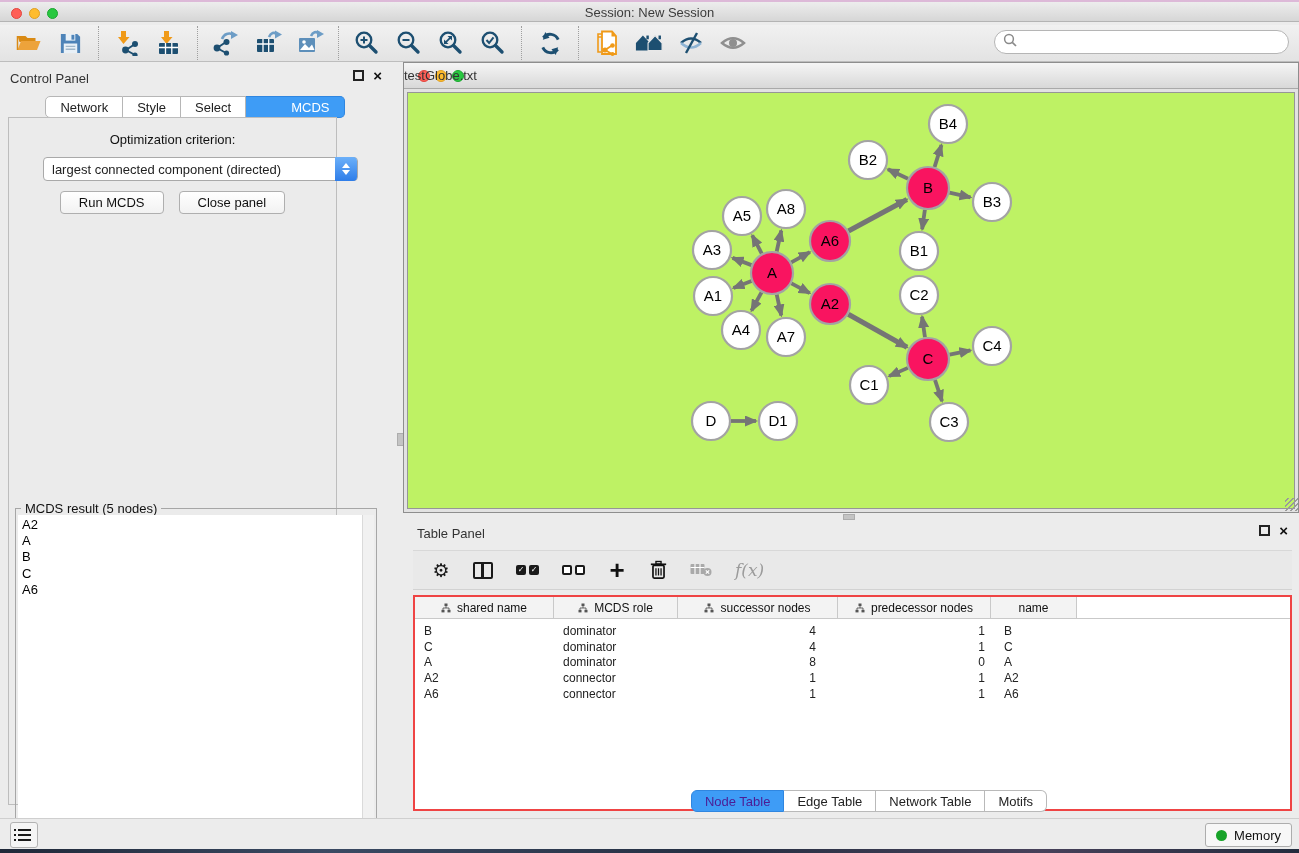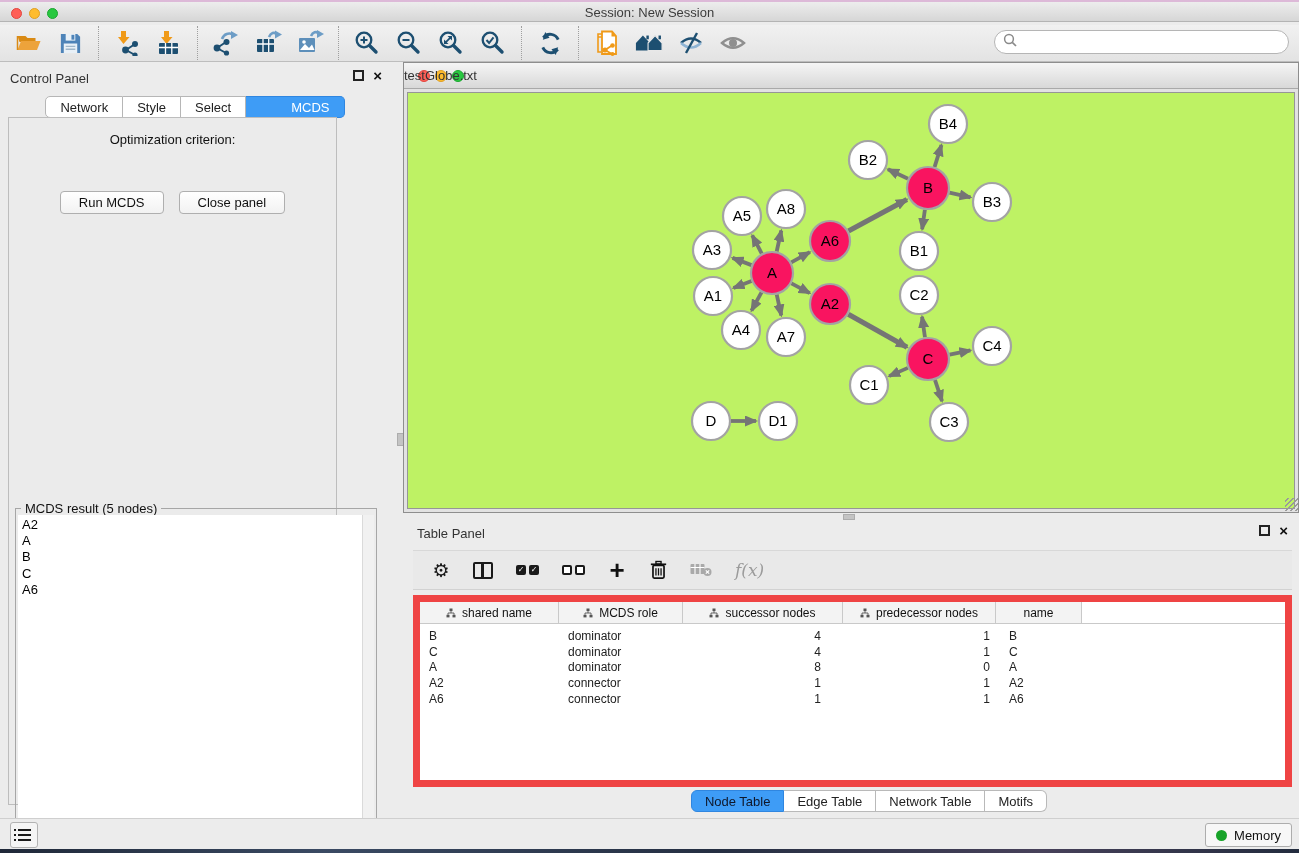--- a/index.html
+++ b/index.html
@@ -77,35 +77,35 @@
   .tp-ic { display:flex; align-items:center; justify-content:center; min-width:18px; }
   .gear { font-size:19px; color:#1a1a1a; font-family:"DejaVu Sans", sans-serif; line-height:18px; }
   .colsplit { width:20px; height:17px; border:2.5px solid #1a1a1a; border-radius:2px; position:relative; }
   .colsplit::after { content:""; position:absolute; left:6px; top:0; bottom:0; width:2.5px; background:#1a1a1a; }
   .cbx { width:10px; height:10px; display:inline-block; border-radius:2px; }
   .cbx.on { background:#1a1a1a; color:#fff; font-size:8px; line-height:10px; text-align:center; }
   .cbx.off { border:2px solid #1a1a1a; background:#fff; }
   .cbpair { display:flex; gap:3px; }
   .plus-ic { font-size:26px; font-weight:bold; color:#111; line-height:20px; }
   .fx { font-family:"DejaVu Serif", serif; font-style:italic; font-size:17px; color:#9b9b9b; }
-  .tbl { position:absolute; left:10px; right:7px; top:75px; height:192px; background:#fff; border:7px solid #ef4444; overflow:hidden; }
+  .tbl { position:absolute; left:10px; right:7px; top:75px; height:216px; background:#fff; border:2px solid #ef4444; overflow:hidden; }
   .thead { display:flex; height:22px; border-bottom:1px solid #c9c9c9; font-size:12px; background:#fff; }
   .th { background:#f3f3f3; border-right:1px solid #c9c9c9; display:flex; align-items:center; justify-content:center; gap:6px; color:#111; }
   .trow { display:flex; height:15.7px; font-size:12px; align-items:center; }
   .td { overflow:hidden; white-space:nowrap; }
   .c0 { width:139px; } .c1 { width:124px; } .c2 { width:160px; } .c3 { width:153px; } .c4 { width:86px; }
   .td.c0 { padding-left:9px; } .td.c1 { padding-left:9px; }
   .td.c2 { text-align:right; padding-right:22px; } .td.c3 { text-align:right; padding-right:6px; }
   .td.c4 { padding-left:13px; }
   .tp-tabs { position:absolute; left:0; right:0; top:270px; display:flex; justify-content:center; }
   .tp-tab { height:22px; padding:0 13px; background:#fff; border:1px solid #b9b9b9; border-left:none;
     font-size:13px; display:flex; align-items:center; color:#222; }
   .tp-tab:first-child { border-left:1px solid #b9b9b9; border-radius:6px 0 0 6px; }
   .tp-tab:last-child { border-radius:0 6px 6px 0; }
-  .tp-tab.active { background:#3e9cf6; border-color:#2f86e0; color:#0f172a;margin-left:36px; }
+  .tp-tab.active { background:#3e9cf6; border-color:#2f86e0; color:#4c1d95;margin-left:36px; }
 
   
   .statusbar { position:absolute; left:0; top:818px; width:1299px; height:31px; background:#ececec; border-top:1px solid #cfcfcf; }
   .list-btn { position:absolute; left:10px; top:3px; width:28px; height:26px; background:#f5f5f5; border:1px solid #b3b3b3;
     border-radius:3px; display:flex; align-items:center; justify-content:center; }
   .list-glyph { display:flex; flex-direction:column; gap:2.5px; }
   .list-glyph span { display:block; width:13px; height:2.5px; background:#1a1a1a; position:relative; }
   .list-glyph span::before { content:""; position:absolute; left:-4px; top:0; width:2.5px; height:2.5px; background:#1a1a1a; }
   .mem-btn { position:absolute; right:7px; top:4px; height:24px; padding:0 10px; background:#f7f7f7; border:1px solid #adadad;
     border-radius:3px; display:flex; align-items:center; gap:7px; font-size:13px; color:#111; }
@@ -284,20 +284,27 @@
     <span class="close-ic">×</span>
   </div>
   <div class="cp-tabs">
     <div class="cp-tab">Network</div>
     <div class="cp-tab">Style</div>
     <div class="cp-tab">Select</div>
     <div class="cp-tab active">MCDS</div>
   </div>
   <div class="cp-body">
     <div class="opt-label">Optimization criterion:</div>
+    <div class="dropdown">
+      <span>largest connected component (directed)</span>
+      <span class="dd-btn">
+          <span class="dd-up"></span>
+          <span class="dd-dn"></span>
+        </span>
+    </div>
     <div class="cp-btnrow">
       <div class="btn">Run MCDS</div>
       <div class="btn">Close panel</div>
     </div>
     <div class="result-fs">
       <span class="result-legend">MCDS result (5 nodes)</span>
       <div class="result-list" id="mcds-list">
           <div class="result-item">A2</div>
           <div class="result-item">A</div>
           <div class="result-item">B</div>

